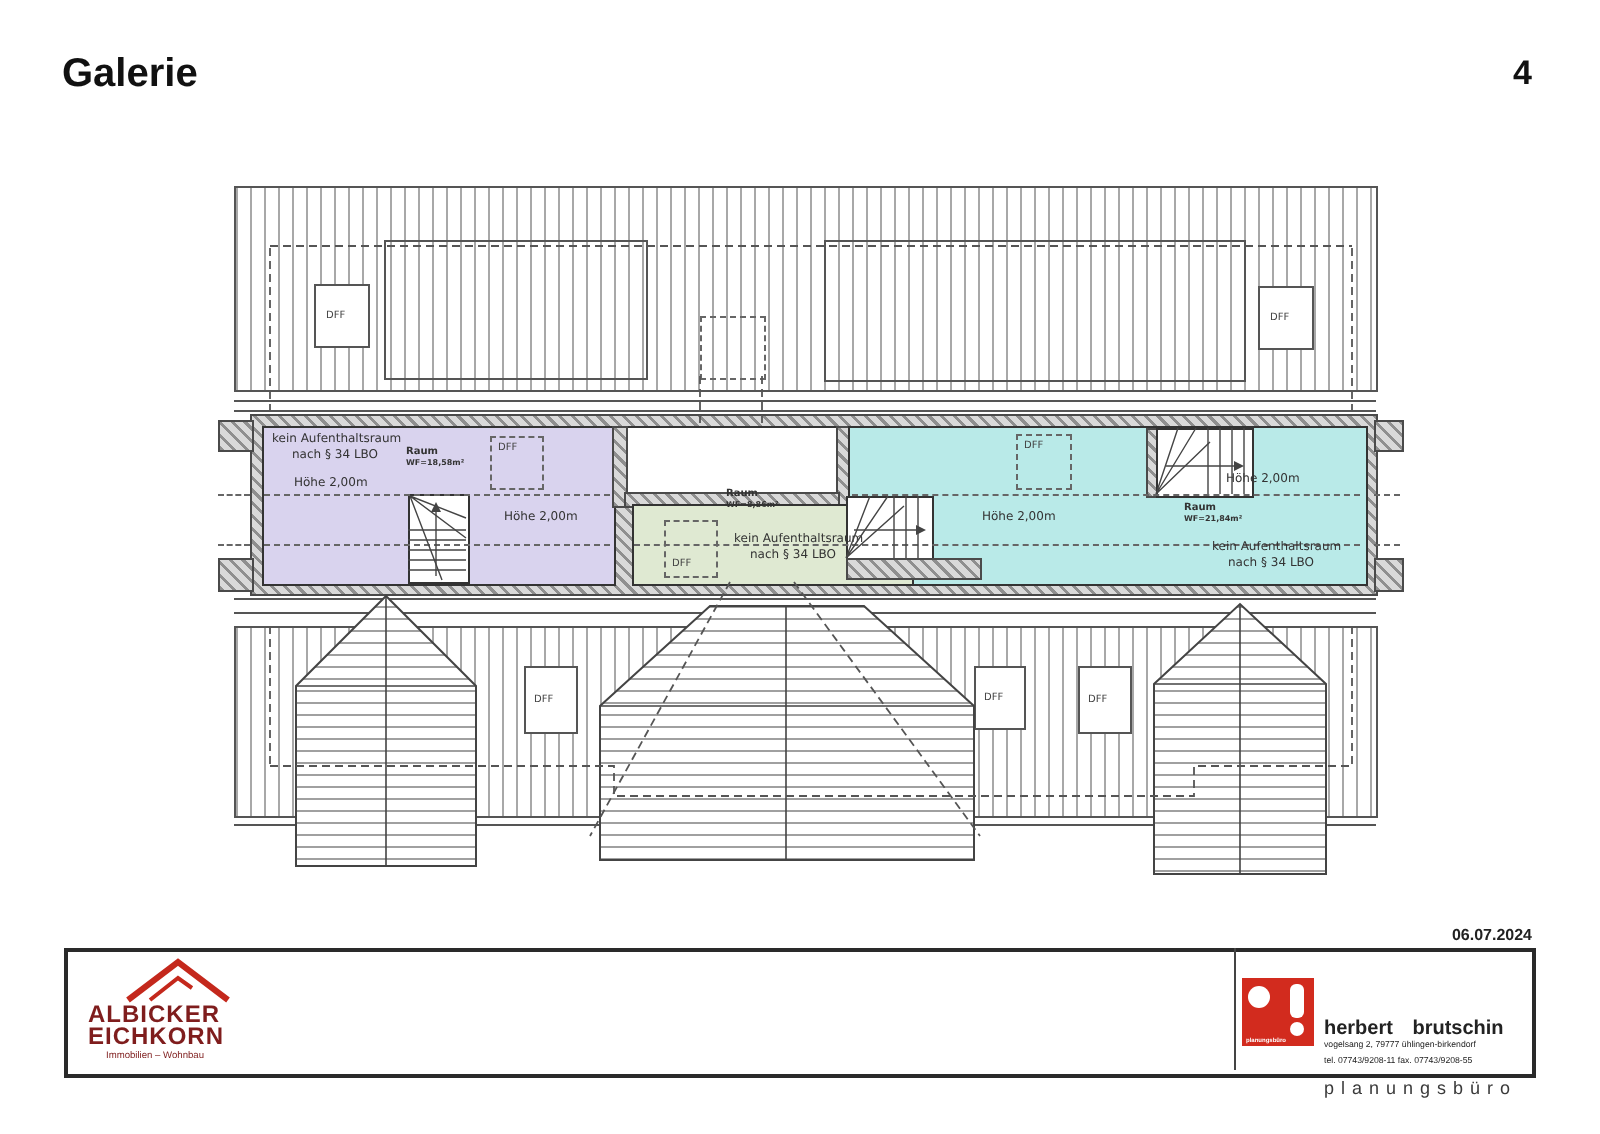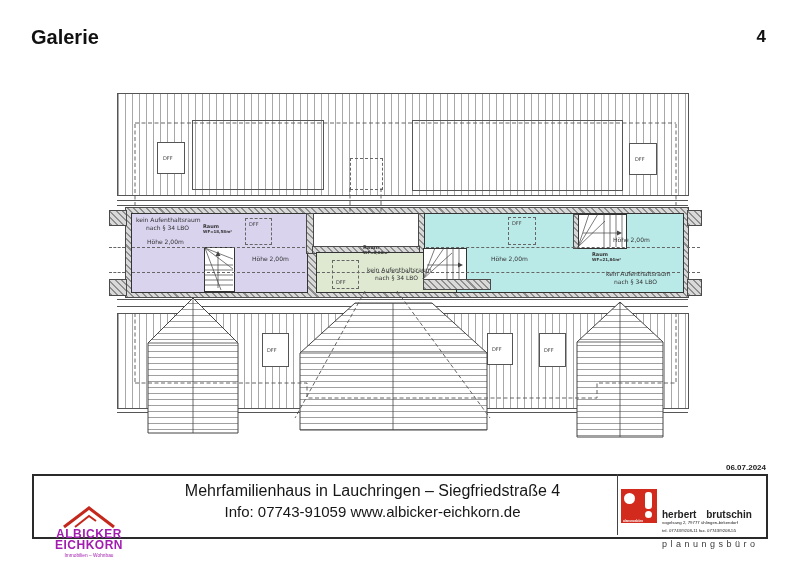--- a/index.html
+++ b/index.html
@@ -20,21 +20,21 @@
   .tb{font-weight:bold;font-size:5px;}
   .tiny{transform:scale(.8);transform-origin:left top;}
   .dfflabel{position:absolute;font-family:"DejaVu Sans",sans-serif;font-size:5px;color:#444;}
   
   .h-title{position:absolute;left:31px;top:26px;font-size:20px;font-weight:bold;color:#111;}
   .h-page{position:absolute;right:34px;top:27px;font-size:17px;font-weight:bold;color:#111;}
   
   .tb-date{position:absolute;right:34px;top:463px;font-size:8px;font-weight:bold;color:#222;}
   .tb-box{position:absolute;left:32px;top:474px;width:732px;height:61px;border:2px solid #2a2a2a;background:#fff;}
   .tb-sep{position:absolute;left:617px;top:474px;width:0;height:61px;border-left:1px solid #444;}
-  .agency{position:absolute;left:44px;top:505px;width:90px;text-align:center;color:#a21caf;}
+  .agency{position:absolute;left:44px;top:478px;width:90px;text-align:left;color:#7f1d1d;}
   .agency .nm{font-size:12px;font-weight:bold;letter-spacing:.5px;line-height:11px;}
   .agency .sub{font-size:6px;transform:scale(.8);transform-origin:center top;margin-top:2px;}
   .proj{position:absolute;left:135px;top:481px;width:475px;text-align:center;color:#161616;}
   .proj .l1{font-size:16px;line-height:20px;}
   .proj .l2{font-size:15px;line-height:22px;}
   .planner{position:absolute;left:662px;top:486px;width:102px;color:#222;}
   .planner .nm{font-size:10px;font-weight:bold;word-spacing:7px;line-height:11px;margin-top:23px;}
   .planner .ad{font-size:6px;transform:scale(.72);transform-origin:left top;line-height:8px;white-space:nowrap;}
   .planner .pb{font-size:9px;letter-spacing:3.5px;color:#3a3a3a;margin-top:3px;}
   .plogo{position:absolute;left:621px;top:489px;width:36px;height:34px;background:#d22b1e;}
@@ -207,24 +207,20 @@
   <div class="agency">
     <svg width="54" height="24" viewBox="0 0 54 24" style="display:block;margin:0 auto;">
       <path d="M2,22L27,3L52,22" fill="none" stroke="#c4281c" stroke-width="3"></path>
       <path d="M13,22L27,11L34,16" fill="none" stroke="#c4281c" stroke-width="2"></path>
     </svg>
     <div class="nm">ALBICKER</div>
     <div class="nm">EICHKORN</div>
     <div class="sub">Immobilien – Wohnbau</div>
   </div>
 
-  <div class="proj">
-    <div class="l1">Mehrfamilienhaus in Lauchringen – Siegfriedstraße 4</div>
-    <div class="l2">Info: 07743-91059 www.albicker-eichkorn.de</div>
-  </div>
 
   <div class="plogo">
     <div class="c1"></div>
     <div class="bar"></div>
     <div class="c2"></div>
     <div class="txt">planungsbüro</div>
   </div>
   <div class="planner">
     <div class="nm">herbert brutschin</div>
     <div class="ad">vogelsang 2, 79777 ühlingen-birkendorf</div>

